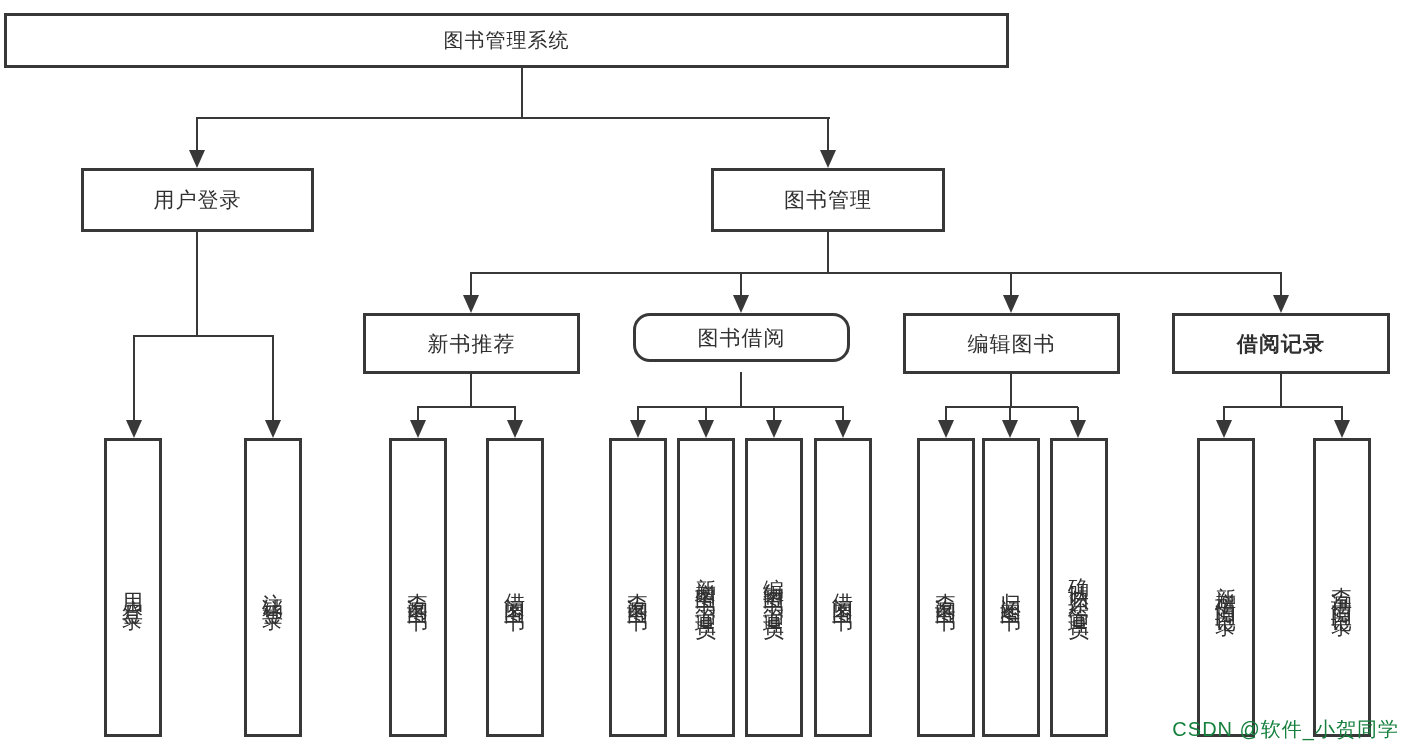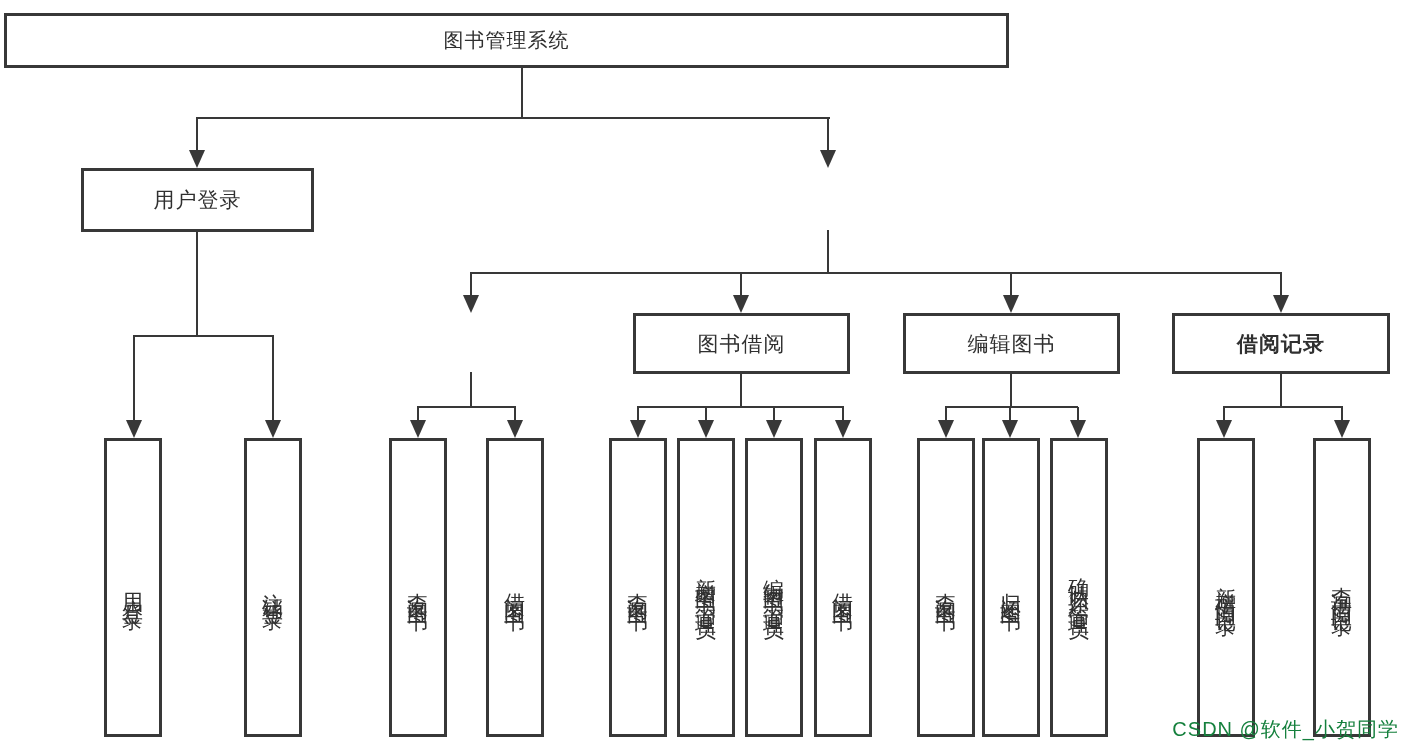--- a/index.html
+++ b/index.html
@@ -34,42 +34,44 @@
     font-size:20px; color:#15803d; letter-spacing:1px;
     white-space:nowrap;
   }
   
   #n-root   { left:4px;  top:13px;  width:1005px; height:55px; font-size:20px; }
   
   #n-login  { left:81px;  top:168px; width:233px; height:64px; }
   #n-mgmt   { left:711px; top:168px; width:234px; height:64px; }
   
   #n-nb { left:363px;  top:313px; width:217px; height:61px; }
-  #n-bb { left:633px;  top:313px; width:217px; height:61px; }
+  #n-bb { left:633px;  top:313px; width:217px; height:49px;border-radius:17px; }
   #n-cb { left:903px;  top:313px; width:217px; height:61px; }
   #n-br { left:1172px; top:313px; width:218px; height:61px;font-weight:bold; }
   
   .leaf { top:438px; width:58px; height:299px; }
   #l-a1 { left:104px; }  #l-a2 { left:244px; }
   #l-b1 { left:389px; }  #l-b2 { left:486px; }
   #l-c1 { left:609px; }  #l-c2 { left:677px; }
   #l-c3 { left:745px; }  #l-c4 { left:814px; }
   #l-d1 { left:917px; }  #l-d2 { left:982px; }
   #l-d3 { left:1050px; }
   #l-e1 { left:1197px; } #l-e2 { left:1313px; }
 </style>
 </head>
 <body>
 
 <div class="canvas">
 
   <div class="box h" id="n-root">图书管理系统</div>
 
   <div class="box h" id="n-login">用户登录</div>
+  <div class="box h" id="n-mgmt">图书管理</div>
 
+  <div class="box h" id="n-nb">新书推荐</div>
   <div class="box h" id="n-bb">图书借阅</div>
   <div class="box h" id="n-cb">编辑图书</div>
   <div class="box h" id="n-br">借阅记录</div>
 
   <div class="box v leaf" id="l-a1">用户登录</div>
   <div class="box v leaf" id="l-a2">注销登录</div>
 
   <div class="box v leaf" id="l-b1">查询图书</div>
   <div class="box v leaf" id="l-b2">借阅图书</div>
 

